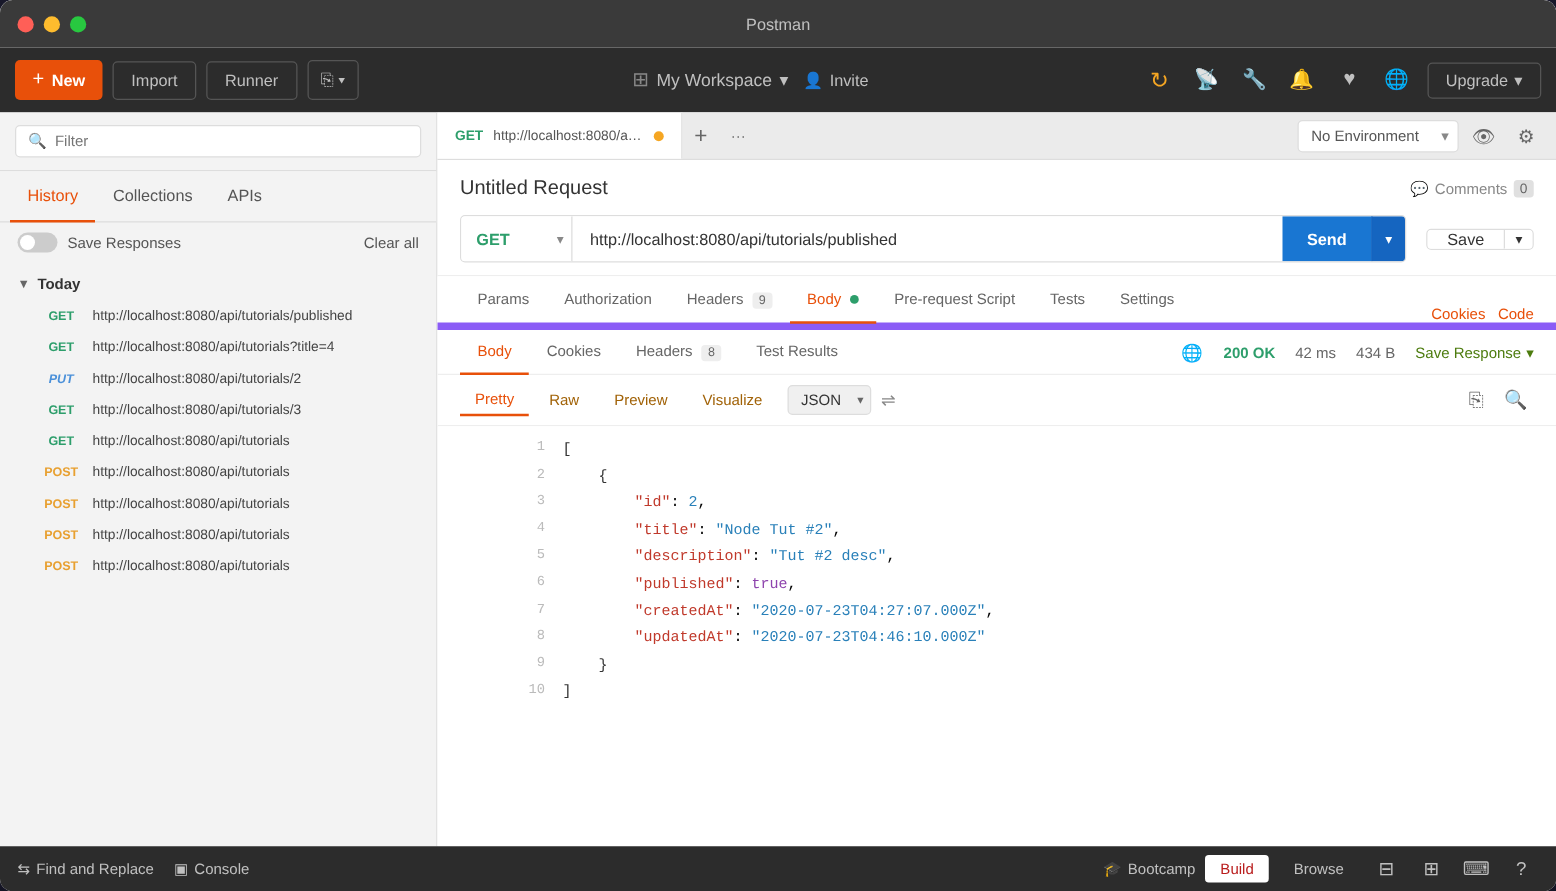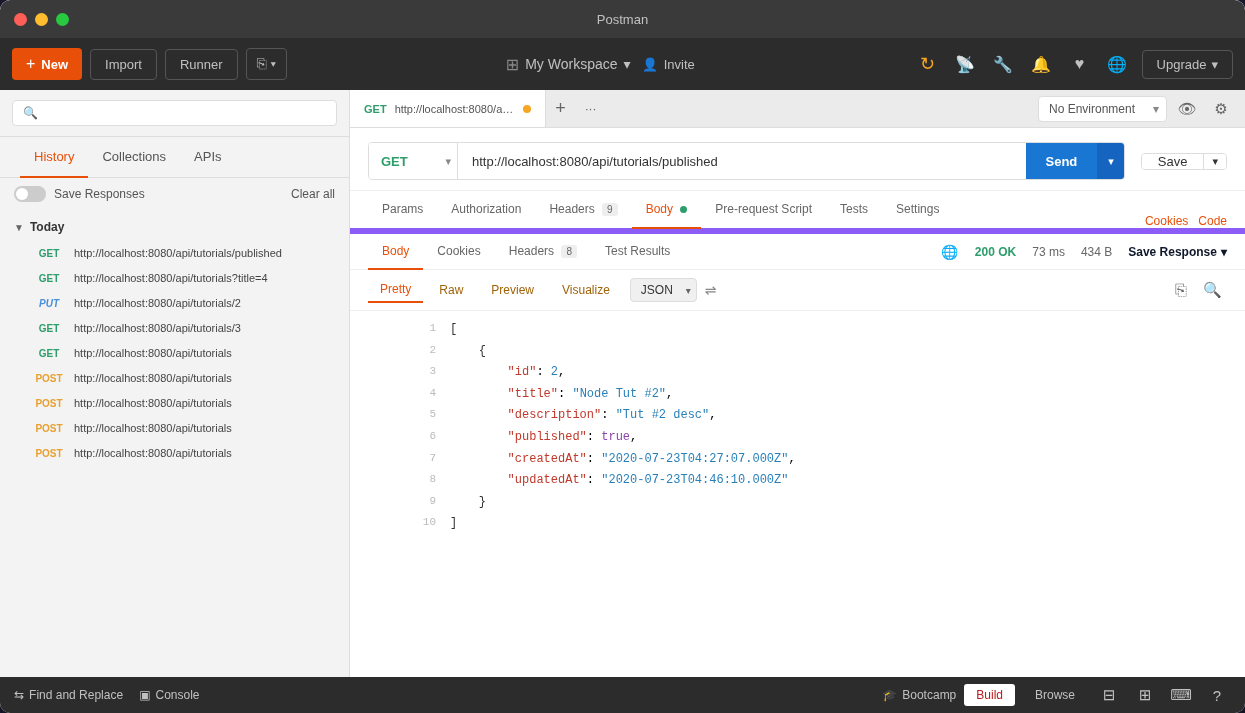--- a/index.html
+++ b/index.html
@@ -176,21 +176,21 @@
       outline: none;
       font-size: 12px;
       color: #888;
       width: 100%;
       background: transparent;
     }
     .search-icon { color: #888; font-size: 12px; }
 
     .sidebar-tabs {
       display: flex;
-      padding: 0 20px;
+      padding: 0 8px;
       border-bottom: 1px solid #ddd;
       background: #f3f3f3;
     }
     .sidebar-tab {
       padding: 12px 14px;
       font-size: 13px;
       color: #555;
       cursor: pointer;
       border-bottom: 2px solid transparent;
       margin-bottom: -1px;
@@ -800,20 +800,21 @@
       </button>
     </div>
   </div>
 
   <div class="content">
 
     <div class="sidebar">
       <div class="sidebar-search">
         <div class="search-input-wrap">
           <span class="search-icon">🔍</span>
+          <input type="text" placeholder="Filter" style="">
         </div>
       </div>
 
       <div class="sidebar-tabs">
         <div class="sidebar-tab active">
           <span>History</span>
         </div>
         <div class="sidebar-tab">
           <span>Collections</span>
         </div>
@@ -891,20 +892,28 @@
             <select class="env-dropdown">
               <option>No Environment</option>
             </select>
           </div>
           <button class="eye-btn">👁</button>
           <button class="settings-btn">⚙</button>
         </div>
       </div>
 
       <div class="request-area">
+        <div class="request-title-row">
+          <span class="request-name">Untitled Request</span>
+          <div class="comments-link">
+            <span>💬</span>
+            <span>Comments</span>
+            <span class="comments-count">0</span>
+          </div>
+        </div>
 
         <div style="display:flex; gap:8px; align-items:center;">
           <div class="url-bar" style="flex:1;">
             <div class="method-select-wrap">
               <select class="method-select">
                 <option value="GET">GET</option>
                 <option value="POST">POST</option>
                 <option value="PUT">PUT</option>
                 <option value="DELETE">DELETE</option>
               </select>
@@ -961,23 +970,23 @@
           </div>
           <div class="resp-nav-tab">
             <span>Headers <span class="badge">8</span></span>
           </div>
           <div class="resp-nav-tab">
             <span>Test Results</span>
           </div>
           <div class="resp-status">
             <span style="color:#888; font-size:14px;">🌐</span>
             <span class="status-ok">200 OK</span>
-            <span class="status-val">73 ms</span>
+            <span class="status-val">42 ms</span>
             <span class="status-val">434 B</span>
-            <button style="background:transparent;border:none;color:#0f172a;font-size:12px;cursor:pointer;display:flex;align-items:center;gap:4px;font-weight:bold;">
+            <button style="background:transparent;border:none;color:#4d7c0f;font-size:12px;cursor:pointer;display:flex;align-items:center;gap:4px;">
               <span>Save Response</span>
               <span>▾</span>
             </button>
           </div>
         </div>
 
         <div class="resp-tools">
           <button class="format-btn active">Pretty</button>
           <button class="format-btn">Raw</button>
           <button class="format-btn">Preview</button>

